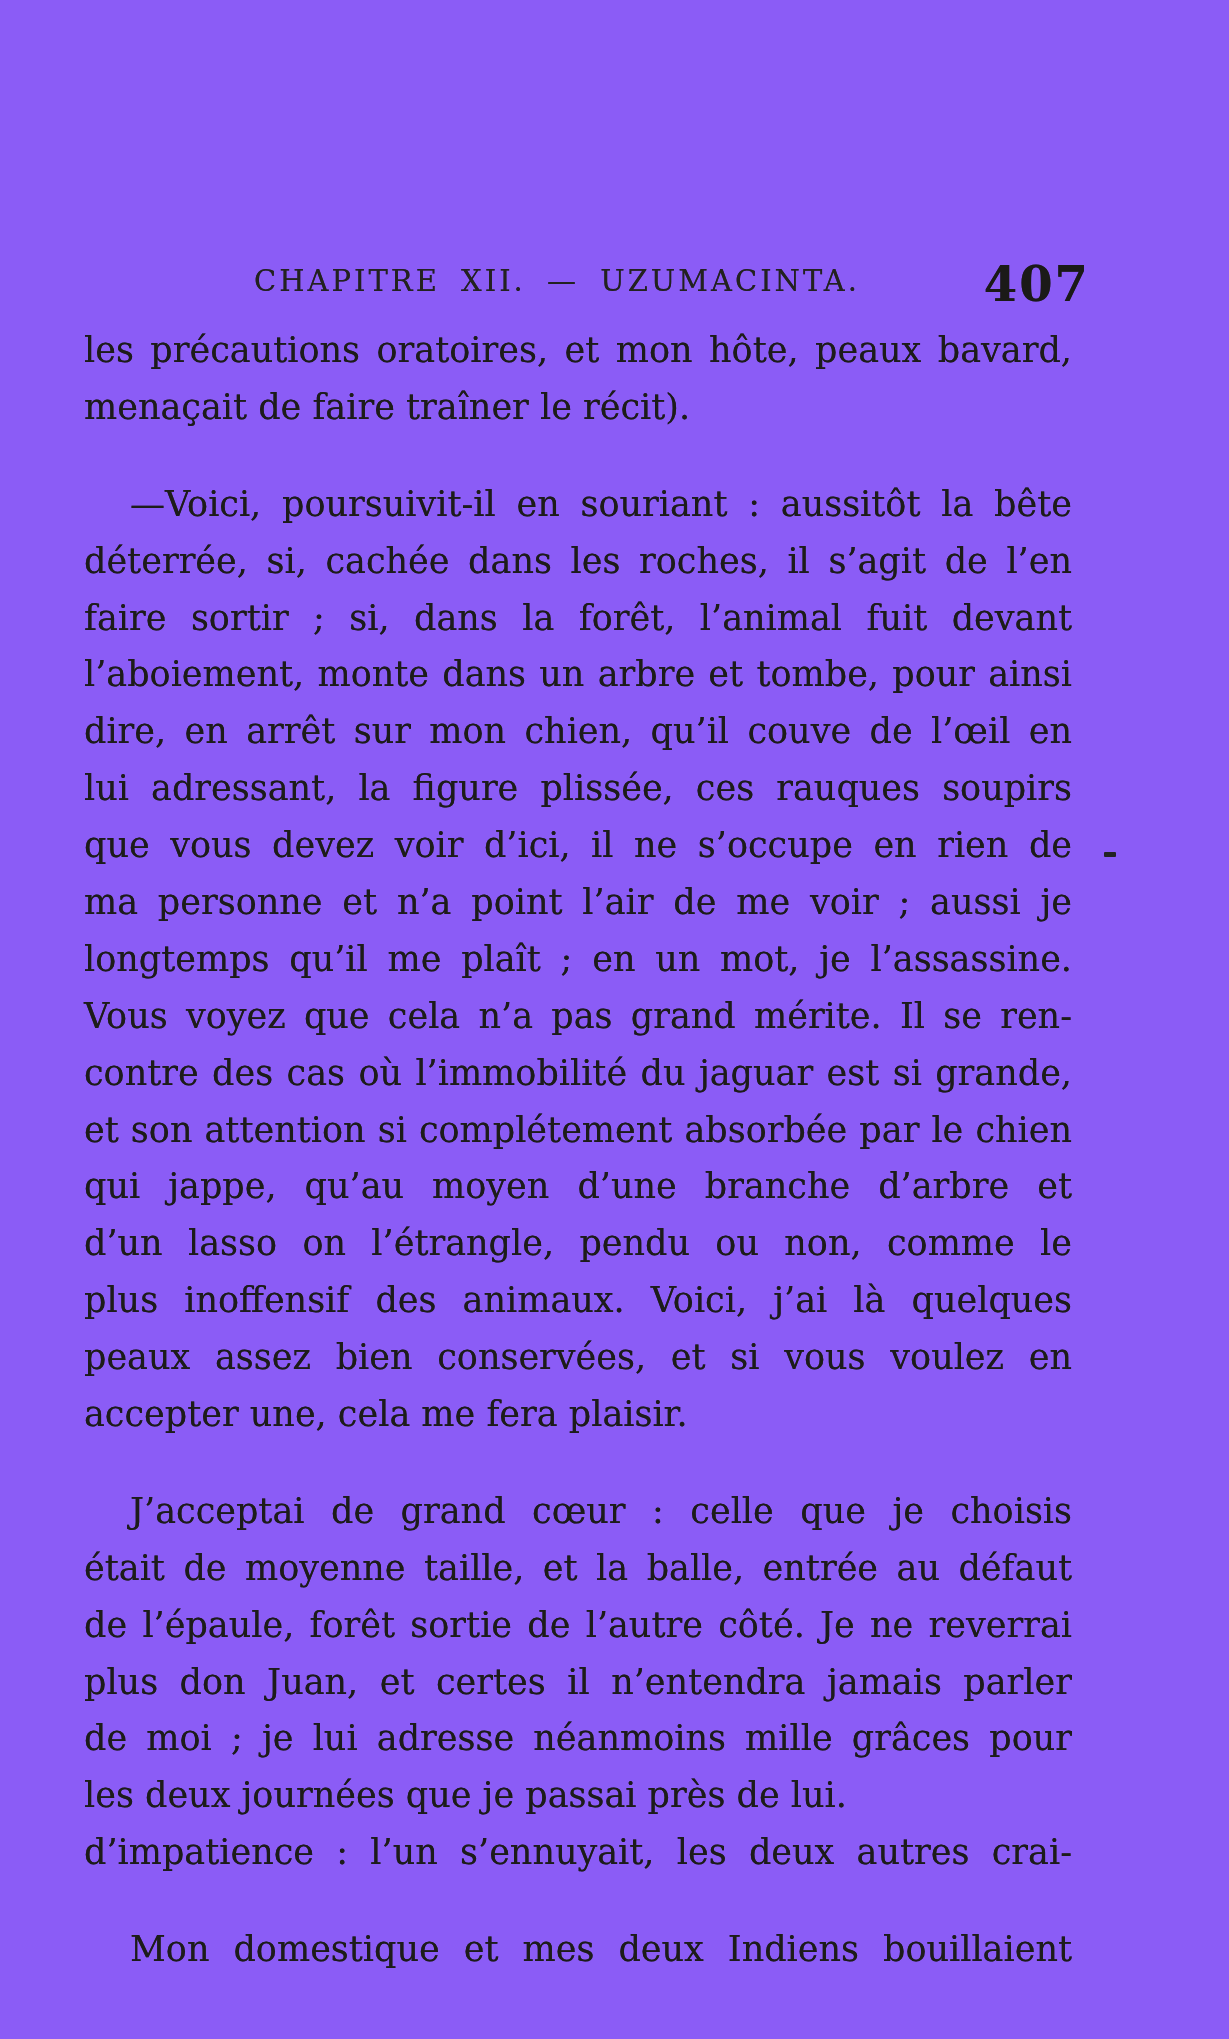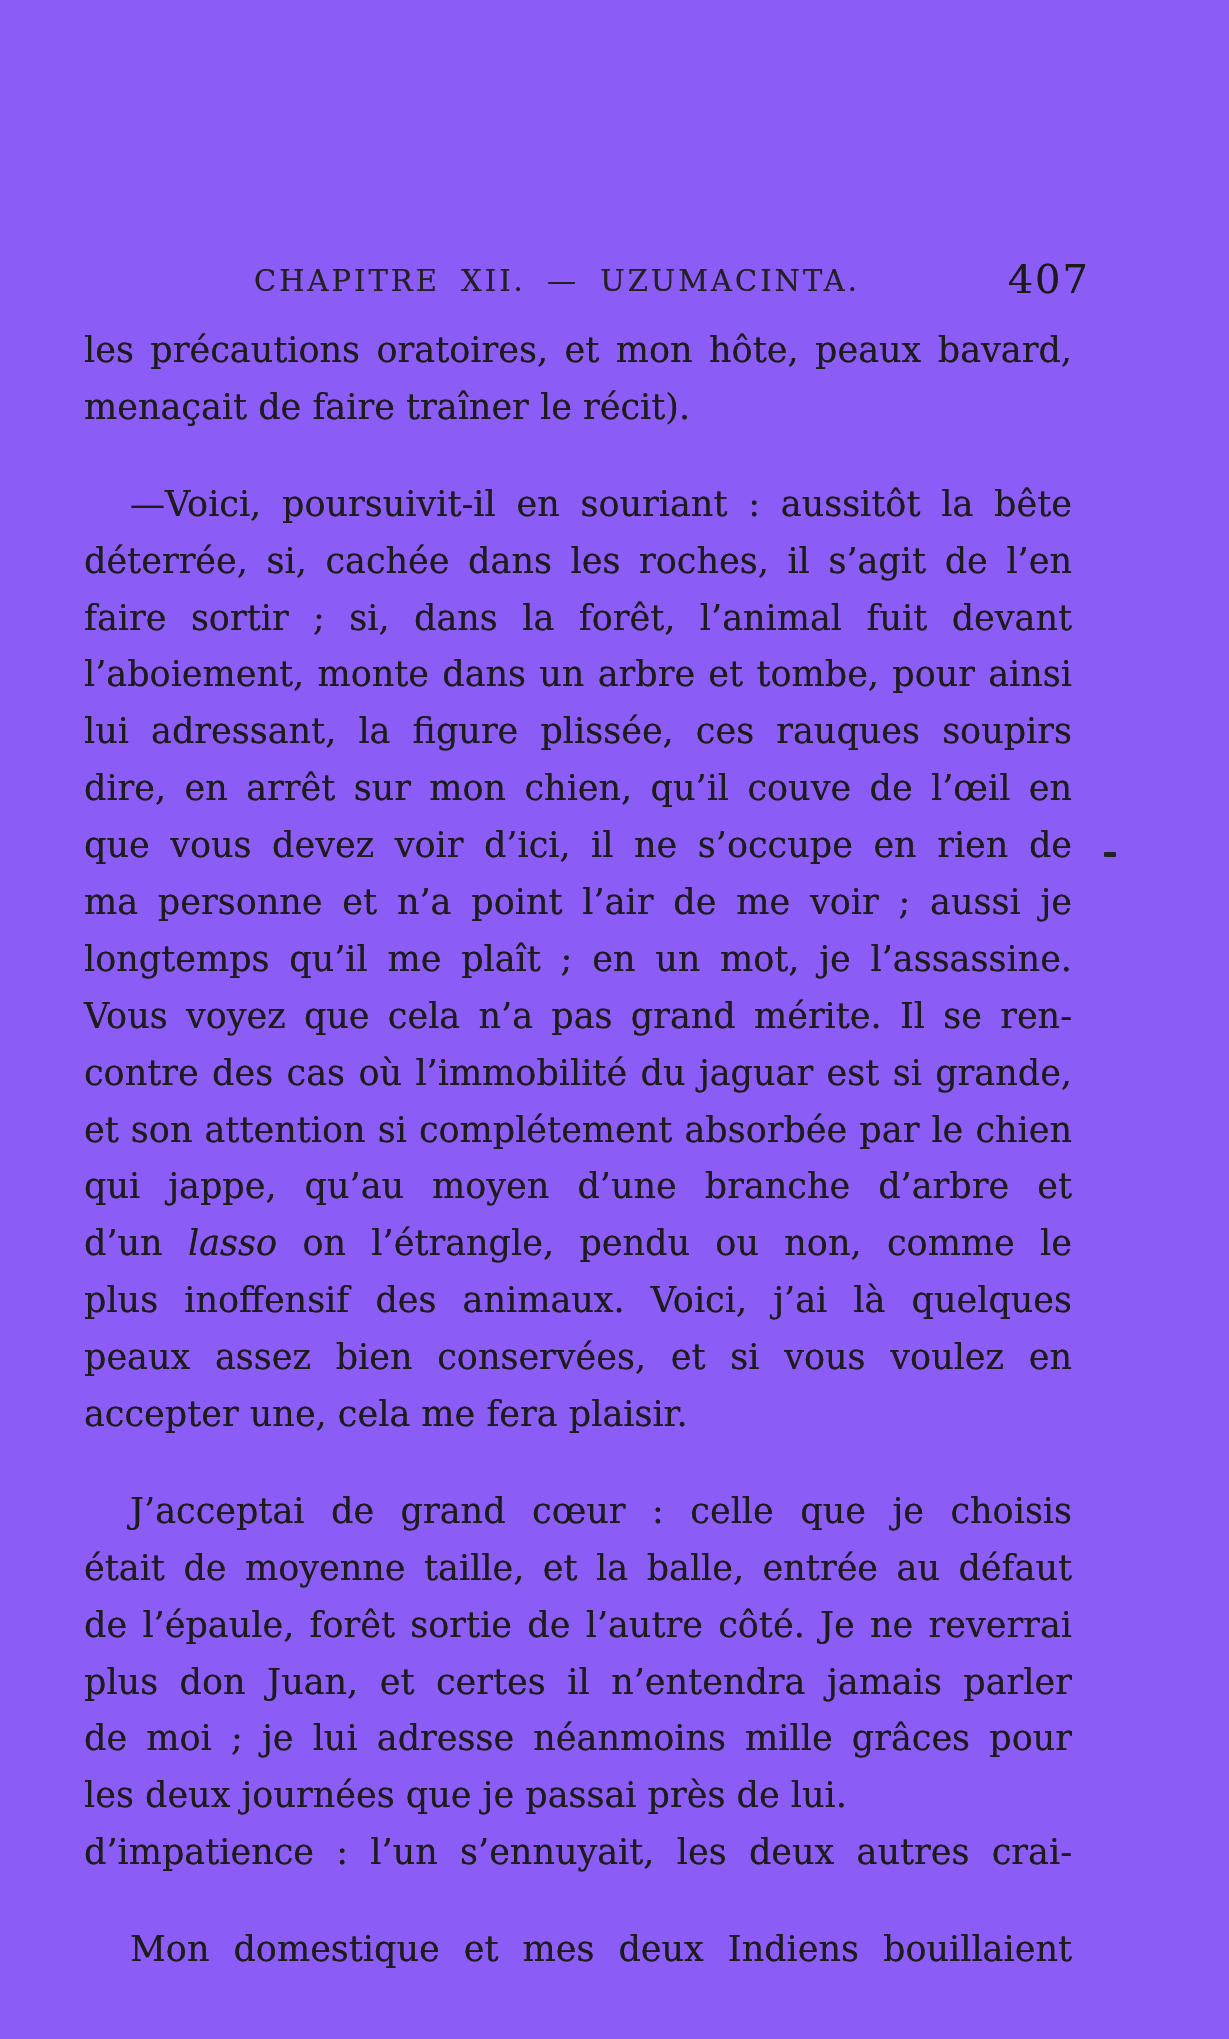--- a/index.html
+++ b/index.html
@@ -34,22 +34,22 @@
     letter-spacing: 3px;
     word-spacing: 9px;
     white-space: nowrap;
     color: #232220;
     text-shadow: 0 0 0.5px rgba(20,20,20,0.65);
   }
   .page-number {
     position: absolute;
     right: 0;
     top: 0;
-    font-size: 40px;
-    font-weight: normal;
+    font-size: 48px;
+    font-weight: bold;
     letter-spacing: 2px;
     color: #1b1a18;
     text-shadow: 0 0 0.5px rgba(20,20,20,0.7);
   }
   
   .page-body {
     position: absolute;
     left: 84px;
     top: 322px;
     width: 988px;
@@ -68,21 +68,20 @@
   }
   .endline {
     text-align: center;
     text-align-last: left;
   }
   .indent {
     text-indent: 46px;
     margin-top: 40px;
   }
   .italic-word {
-    font-style: italic;
   }
   
   .artifact {
     position: absolute;
     left: 1104px;
     top: 852px;
     width: 12px;
     height: 5px;
     background: #242322;
     border-radius: 1px;
@@ -98,22 +97,22 @@
     <div class="page-number">407</div>
   </div>
 
   <div class="page-body">
     <div class="line just">les précautions oratoires, et mon hôte, peaux bavard,</div>
     <div class="line endline">menaçait de faire traîner le récit).</div>
     <div class="line just indent">—Voici, poursuivit-il en souriant : aussitôt la bête</div>
     <div class="line just">déterrée, si, cachée dans les roches, il s’agit de l’en</div>
     <div class="line just">faire sortir ; si, dans la forêt, l’animal fuit devant</div>
     <div class="line just">l’aboiement, monte dans un arbre et tombe, pour ainsi</div>
+    <div class="line just">dire, en arrêt sur mon chien, qu’il couve de l’œil en</div>
     <div class="line just">lui adressant, la figure plissée, ces rauques soupirs</div>
-    <div class="line just">dire, en arrêt sur mon chien, qu’il couve de l’œil en</div>
     <div class="line just">que vous devez voir d’ici, il ne s’occupe en rien de</div>
     <div class="line just">ma personne et n’a point l’air de me voir ; aussi je</div>
     <div class="line just">longtemps qu’il me plaît ; en un mot, je l’assassine.</div>
     <div class="line just">Vous voyez que cela n’a pas grand mérite. Il se ren-</div>
     <div class="line just">contre des cas où l’immobilité du jaguar est si grande,</div>
     <div class="line just">et son attention si complétement absorbée par le chien</div>
     <div class="line just">qui jappe, qu’au moyen d’une branche d’arbre et</div>
     <div class="line just"><span>d’un </span><span class="italic-word">lasso</span><span> on l’étrangle, pendu ou non, comme le</span></div>
     <div class="line just">plus inoffensif des animaux. Voici, j’ai là quelques</div>
     <div class="line just">peaux assez bien conservées, et si vous voulez en</div>

